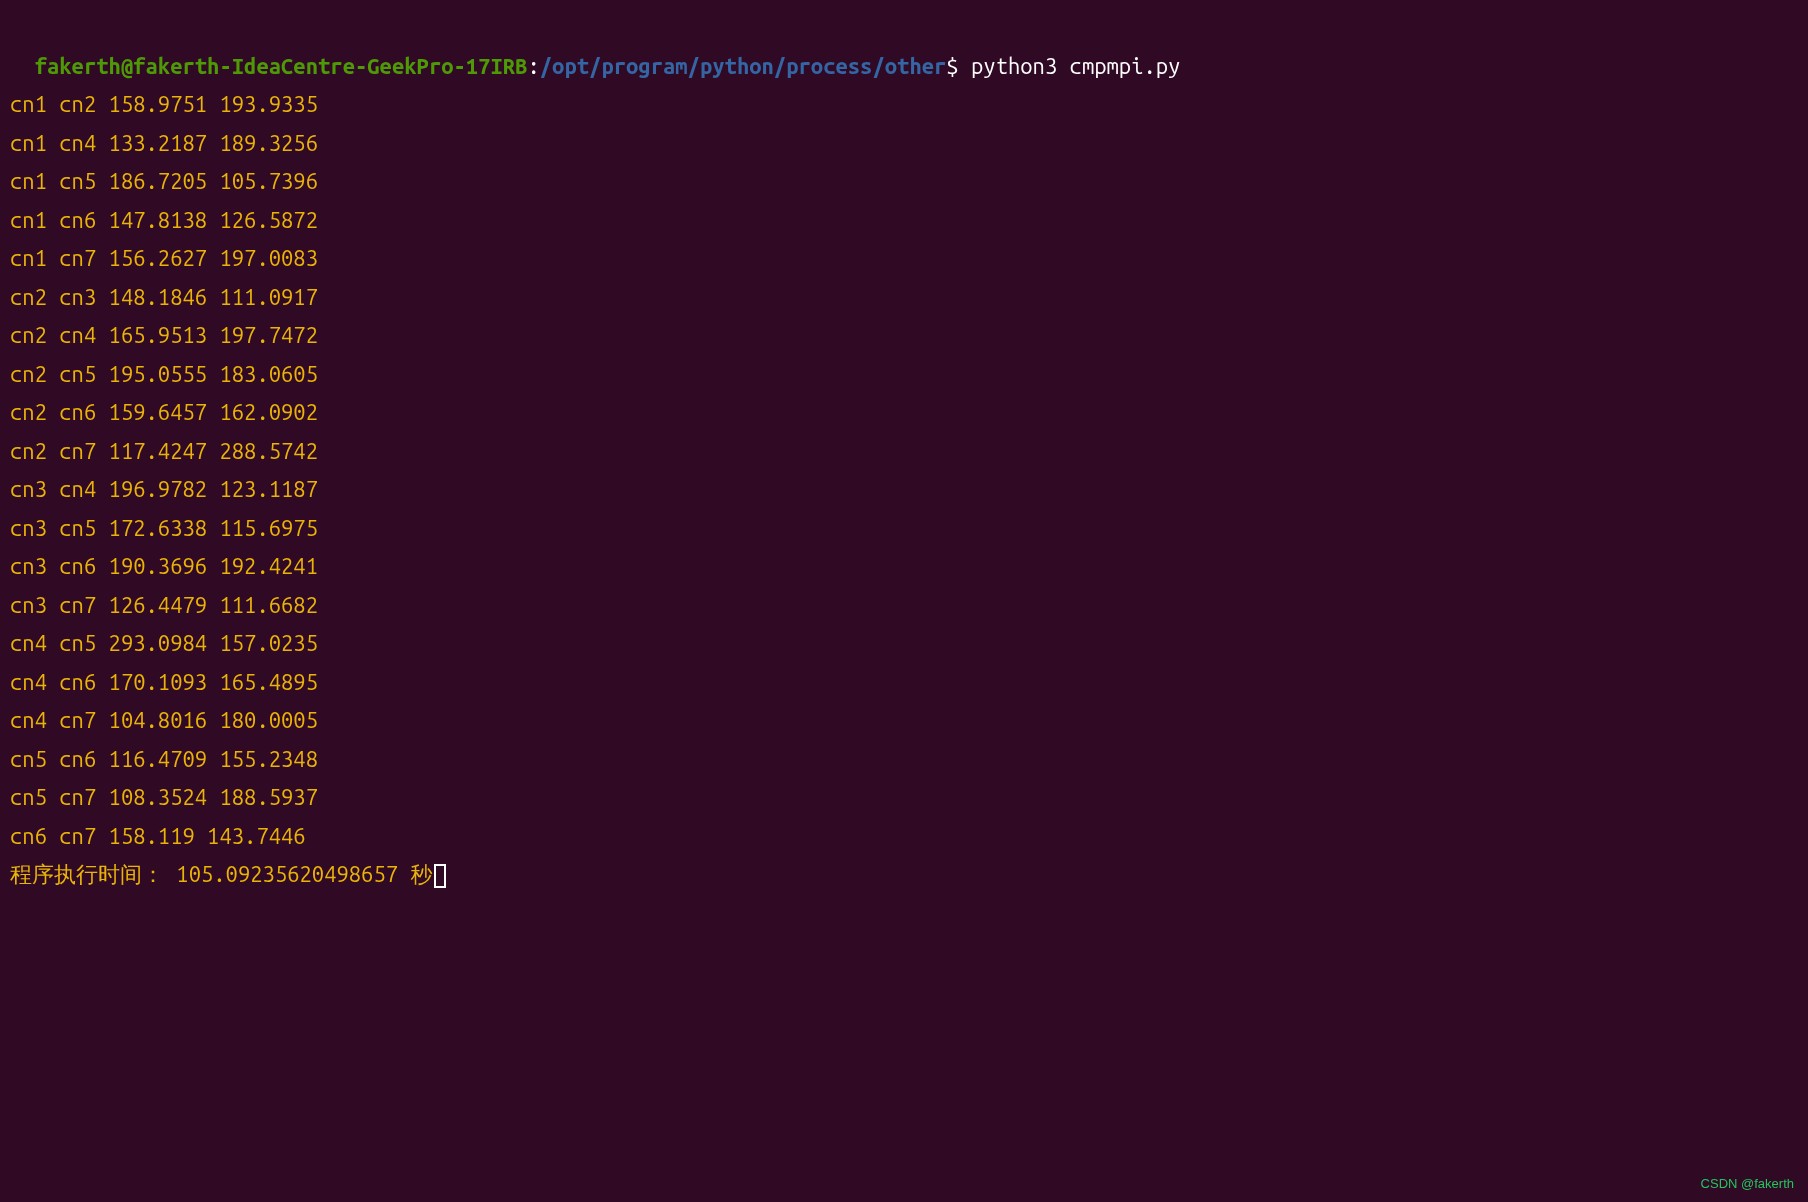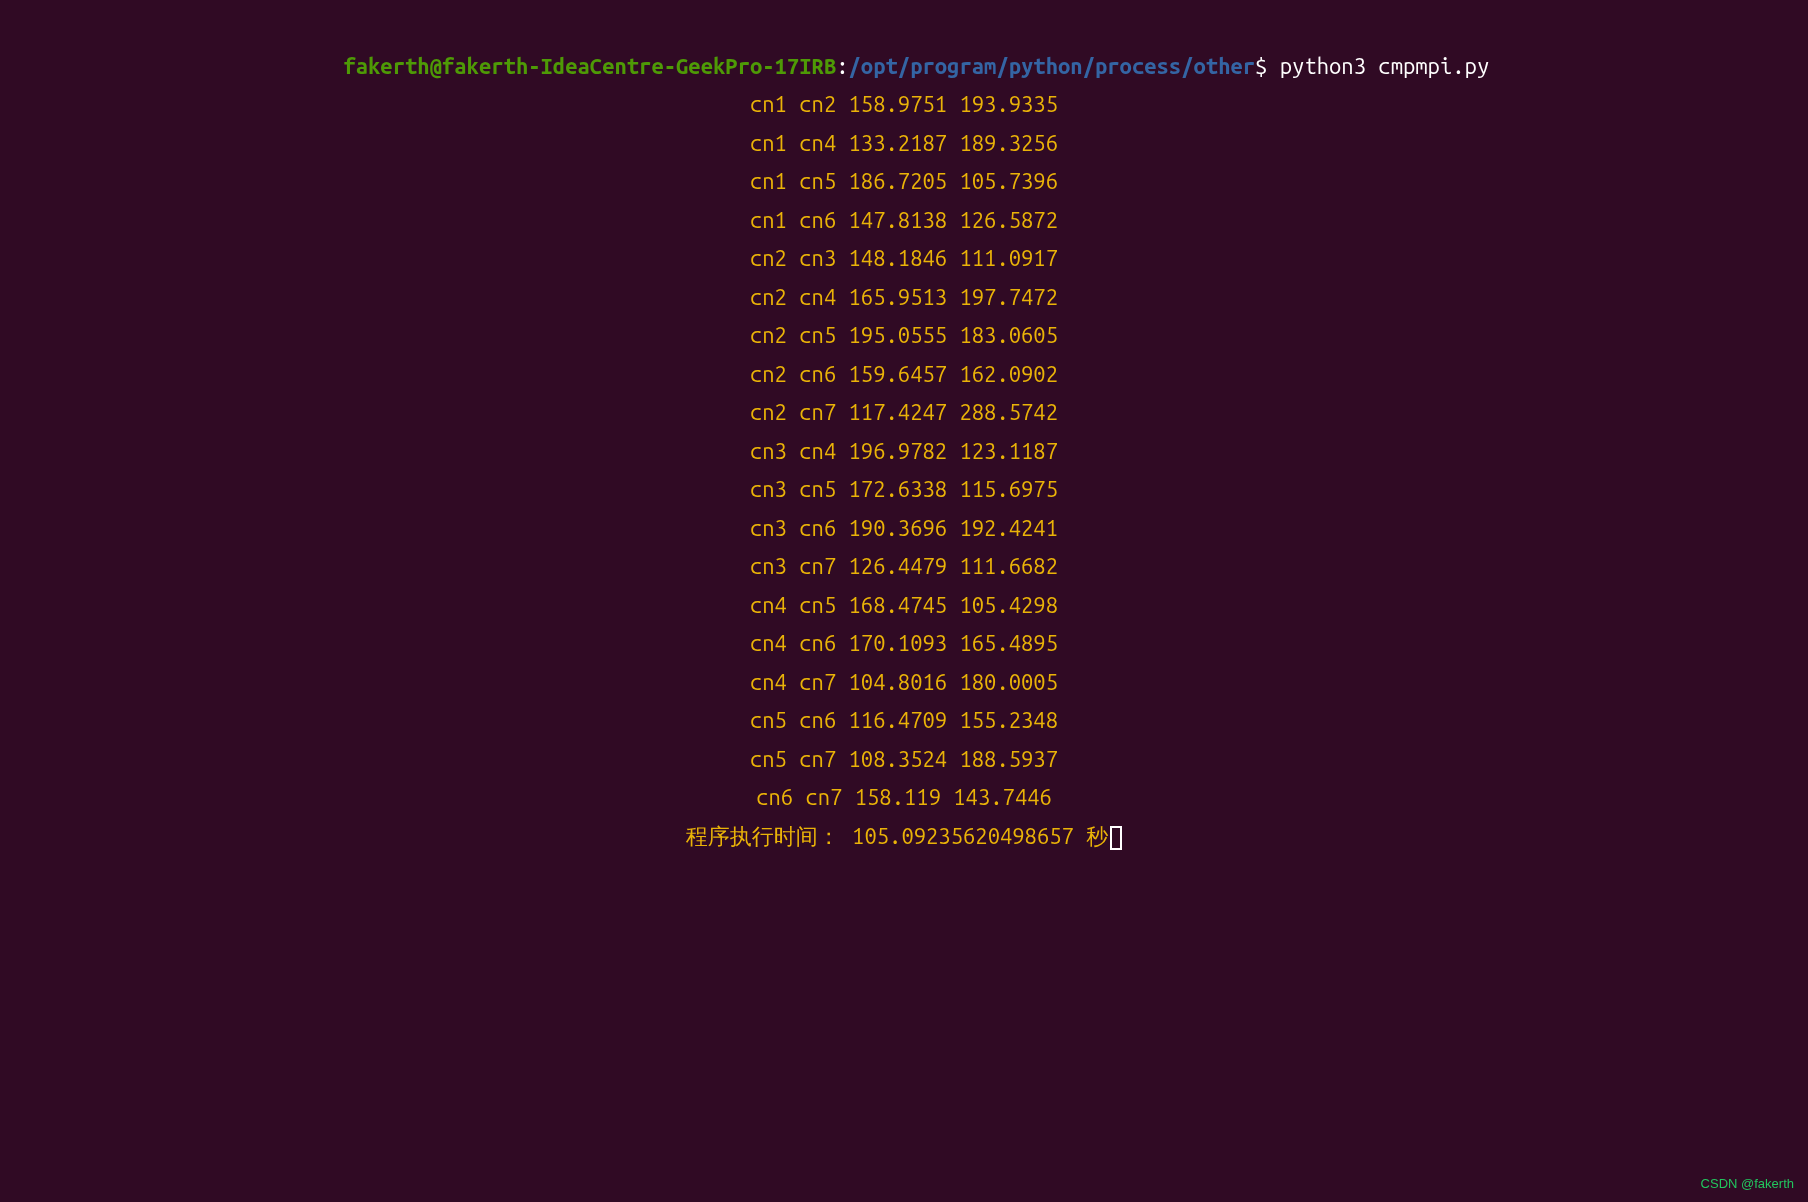--- a/index.html
+++ b/index.html
@@ -1,19 +1,18 @@
 <!DOCTYPE html>
 <html><head>
   <meta charset="utf-8">
   <style>
     * {
       margin: 0;
       padding: 0;
       box-sizing: border-box;
-      text-align: center;
     }
     body {
       background-color: #300a24;
       color: #ffffff;
       font-family: 'Ubuntu Mono', 'DejaVu Sans Mono', 'Courier New', monospace;
       font-size: 22px;
       line-height: 1.75;
       padding: 8px 10px;
       width: 1808px;
       height: 1202px;
@@ -66,30 +65,31 @@
 
 <div class="prompt-line">
   <span class="user-host">fakerth@fakerth-IdeaCentre-GeekPro-17IRB</span><span class="dollar">:</span><span class="path">/opt/program/python/process/other</span><span class="dollar">$</span><span class="command"> <span>python3 cmpmpi.py</span></span>
 </div>
 
 <div id="output-container">
     <div class="output-line">cn1 cn2 158.9751 193.9335</div>
     <div class="output-line">cn1 cn4 133.2187 189.3256</div>
     <div class="output-line">cn1 cn5 186.7205 105.7396</div>
     <div class="output-line">cn1 cn6 147.8138 126.5872</div>
+    <div class="output-line">cn1 cn7 156.2627 197.0083</div>
     <div class="output-line">cn2 cn3 148.1846 111.0917</div>
     <div class="output-line">cn2 cn4 165.9513 197.7472</div>
     <div class="output-line">cn2 cn5 195.0555 183.0605</div>
     <div class="output-line">cn2 cn6 159.6457 162.0902</div>
     <div class="output-line">cn2 cn7 117.4247 288.5742</div>
     <div class="output-line">cn3 cn4 196.9782 123.1187</div>
     <div class="output-line">cn3 cn5 172.6338 115.6975</div>
     <div class="output-line">cn3 cn6 190.3696 192.4241</div>
     <div class="output-line">cn3 cn7 126.4479 111.6682</div>
-    <div class="output-line">cn4 cn5 168.4745 105.4298</div>
+    <div class="output-line">cn4 cn5 293.0984 157.0235</div>
     <div class="output-line">cn4 cn6 170.1093 165.4895</div>
     <div class="output-line">cn4 cn7 104.8016 180.0005</div>
     <div class="output-line">cn5 cn6 116.4709 155.2348</div>
     <div class="output-line">cn5 cn7 108.3524 188.5937</div>
     <div class="output-line">cn6 cn7 158.119 143.7446</div>
   </div>
 
 <div class="output-line"><span>程序执行时间： 105.09235620498657 秒</span><span class="cursor"></span></div>
 
 <div class="watermark">CSDN @fakerth</div>

